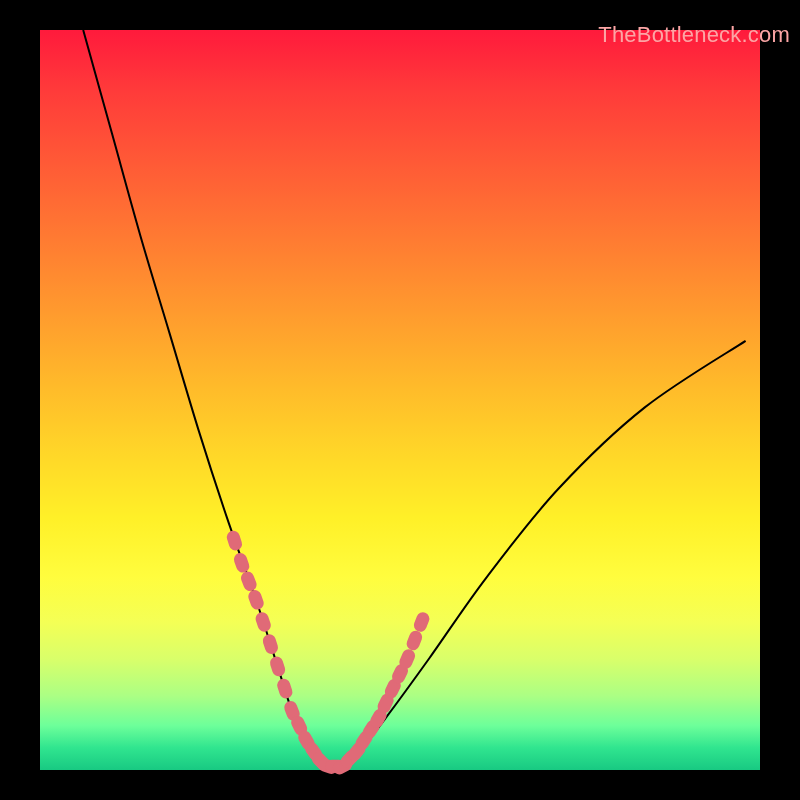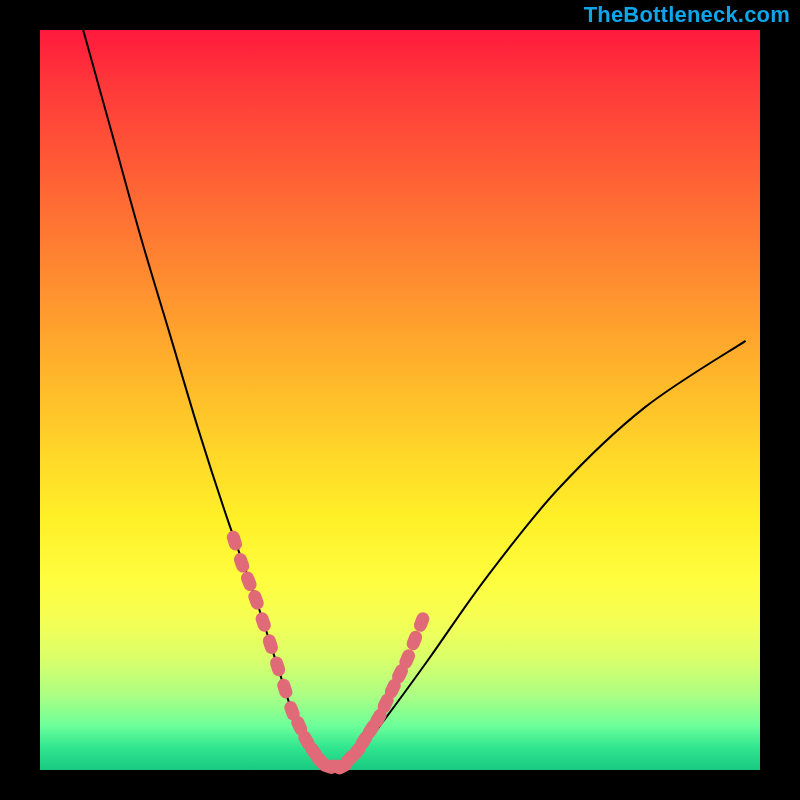--- a/index.html
+++ b/index.html
@@ -12,25 +12,25 @@
     overflow: hidden;
   }
   .stage {
     position: relative;
     width: 800px;
     height: 800px;
     background: #000;
   }
   .watermark {
     position: absolute;
-    top: 2px;
+    top: 22px;
     right: 10px;
-    color: #0ea5e9;
+    color: #fca5a5;
     font-size: 22px;
-    font-weight: 700;
+    font-weight: 400;
     letter-spacing: 0.2px;
     z-index: 5;
     user-select: none;
   }
   .plot {
     position: absolute;
     left: 40px;
     top: 30px;
     width: 720px;
     height: 740px;

